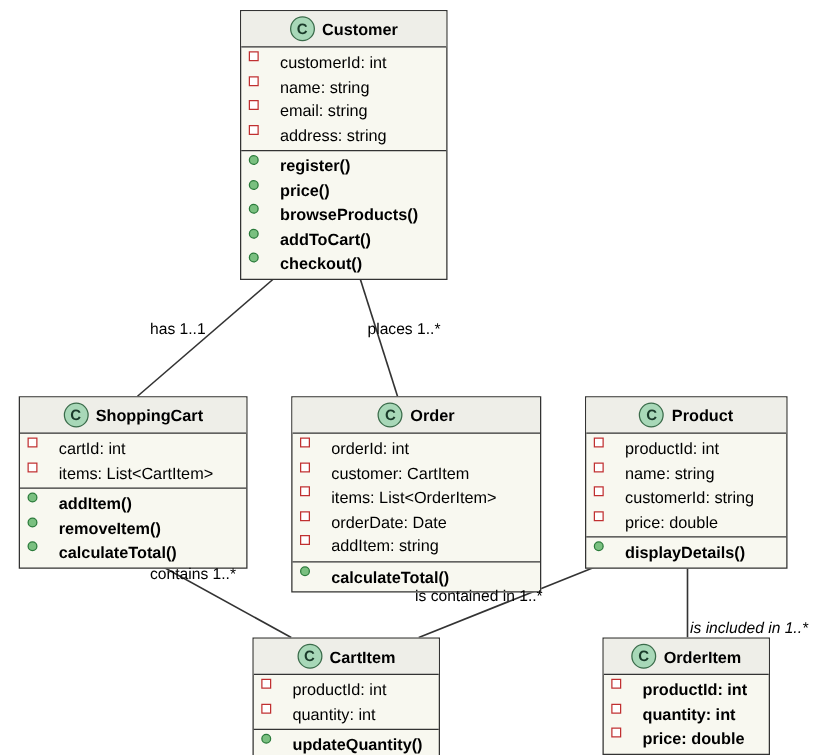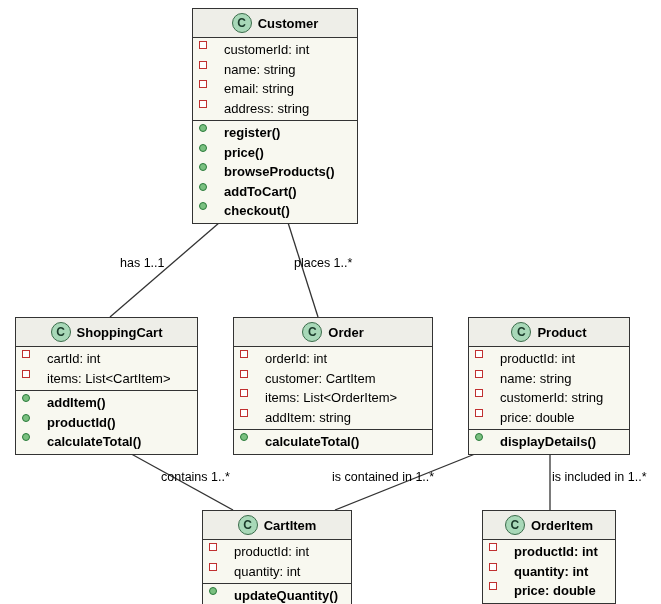--- a/index.html
+++ b/index.html
@@ -163,21 +163,21 @@
         <span>items: List&lt;CartItem&gt;</span>
       </div>
   </div>
   <div class="class-section">
     <div class="member">
         <span class="vis public"></span>
         <span>addItem()</span>
       </div>
     <div class="member">
         <span class="vis public"></span>
-        <span>productId()</span>
+        <span>removeItem()</span>
       </div>
     <div class="member">
         <span class="vis public"></span>
         <span>calculateTotal()</span>
       </div>
   </div>
 </div>
 
 <div class="class-box" style="left:233px; top:317px; width:200px;">
   <div class="class-header">
@@ -189,20 +189,24 @@
         <span class="vis private"></span>
         <span>orderId: int</span>
       </div>
     <div class="member">
         <span class="vis private"></span>
         <span>customer: CartItem</span>
       </div>
     <div class="member">
         <span class="vis private"></span>
         <span>items: List&lt;OrderItem&gt;</span>
+      </div>
+    <div class="member">
+        <span class="vis private"></span>
+        <span>orderDate: Date</span>
       </div>
     <div class="member">
         <span class="vis private"></span>
         <span>addItem: string</span>
       </div>
   </div>
   <div class="class-section">
     <div class="member">
         <span class="vis public"></span>
         <span>calculateTotal()</span>
@@ -280,15 +284,15 @@
       </div>
     <div class="member">
         <span class="vis private"></span>
         <span>price: double</span>
       </div>
   </div>
 </div>
 
 <div class="edge-label" style="left:120px; top:256px;">has 1..1</div>
 <div class="edge-label" style="left:294px; top:256px;text-align:right;">places 1..*</div>
-<div class="edge-label" style="left:120px; top:470px;margin-left:41px;">contains 1..*</div>
+<div class="edge-label" style="left:120px; top:452px;">contains 1..*</div>
 <div class="edge-label" style="left:320px; top:470px;padding-left:12px;">is contained in 1..*</div>
-<div class="edge-label" style="left:552px; top:470px;">is included in 1..*</div>
+<div class="edge-label" style="left:552px; top:495px;font-style:italic;">is included in 1..*</div>
 
 </body></html>

